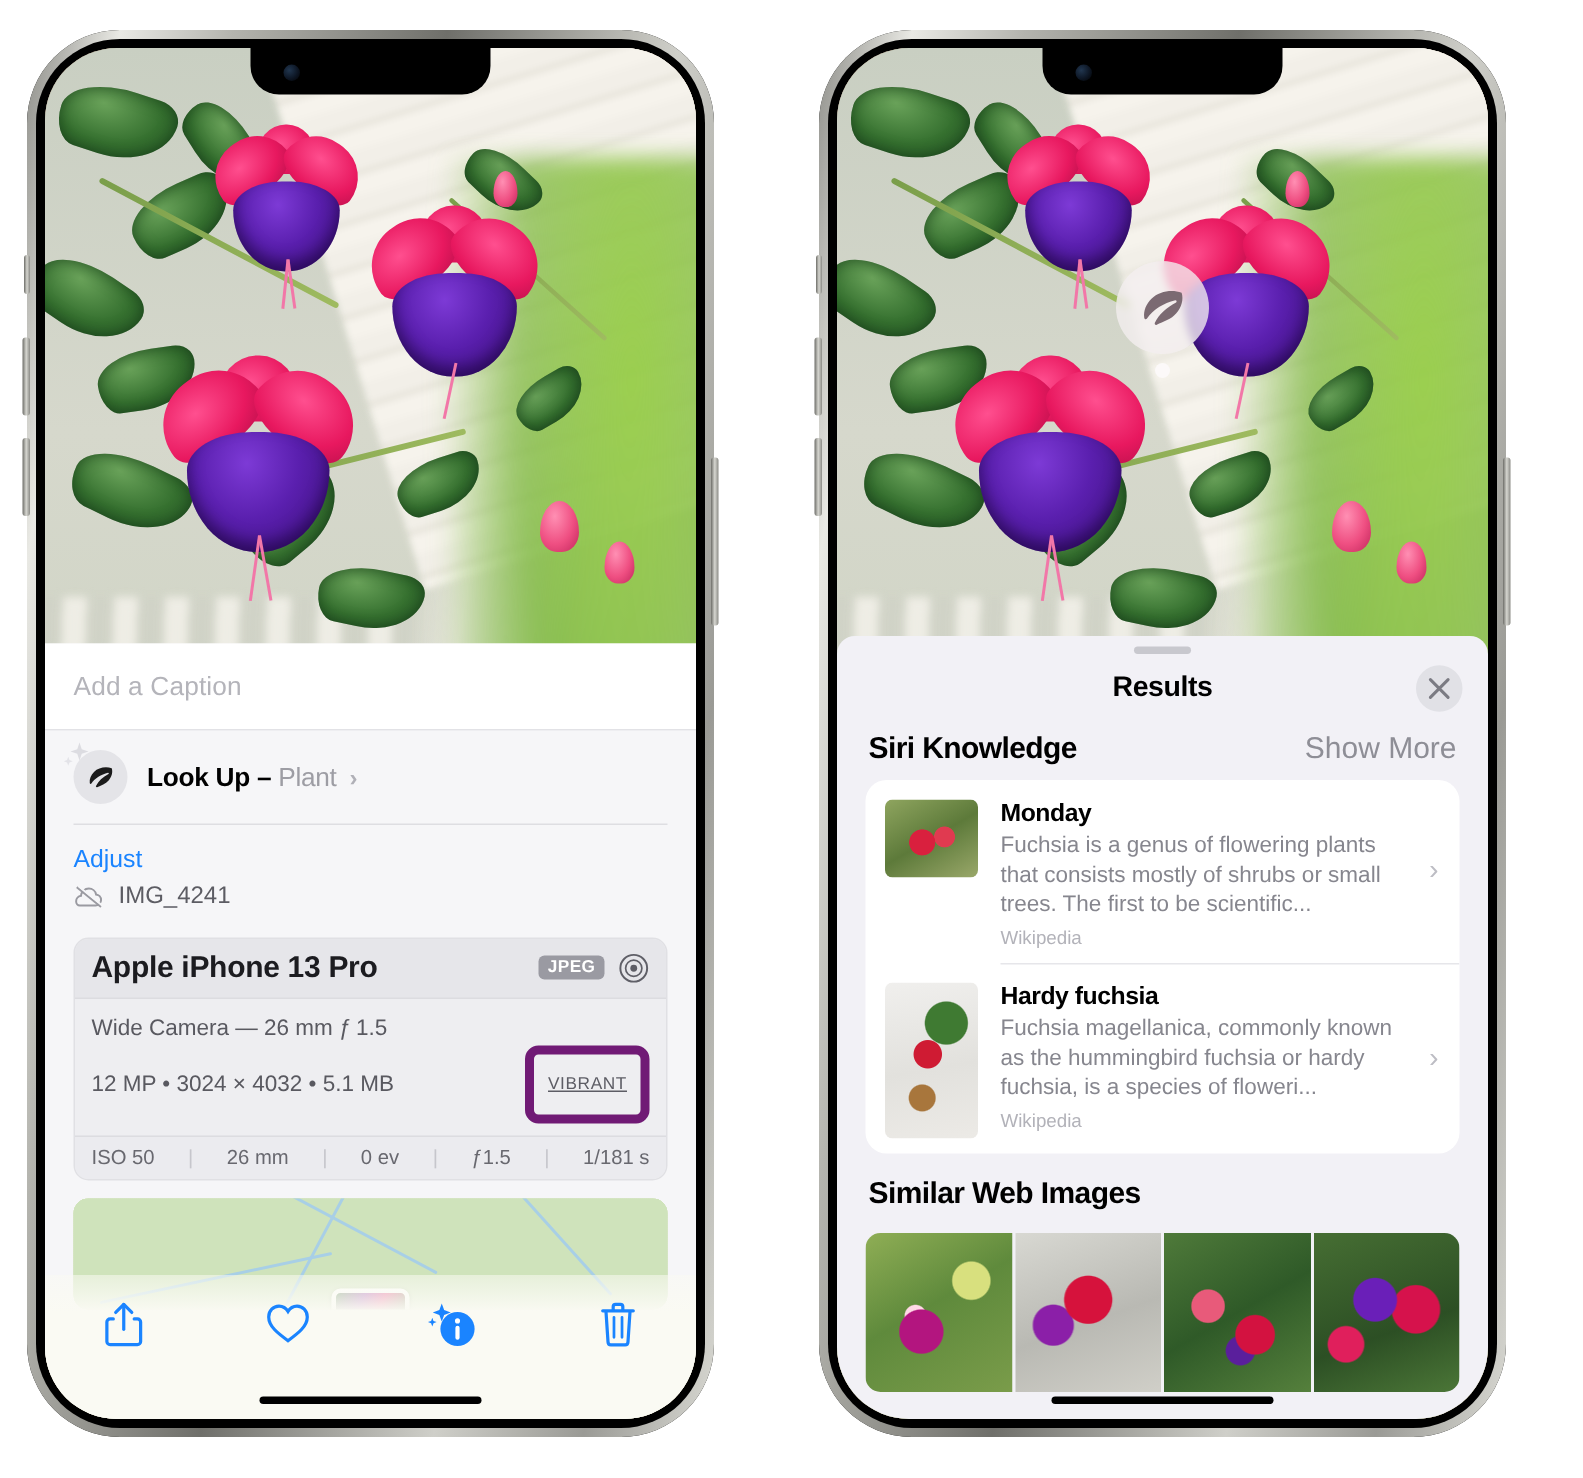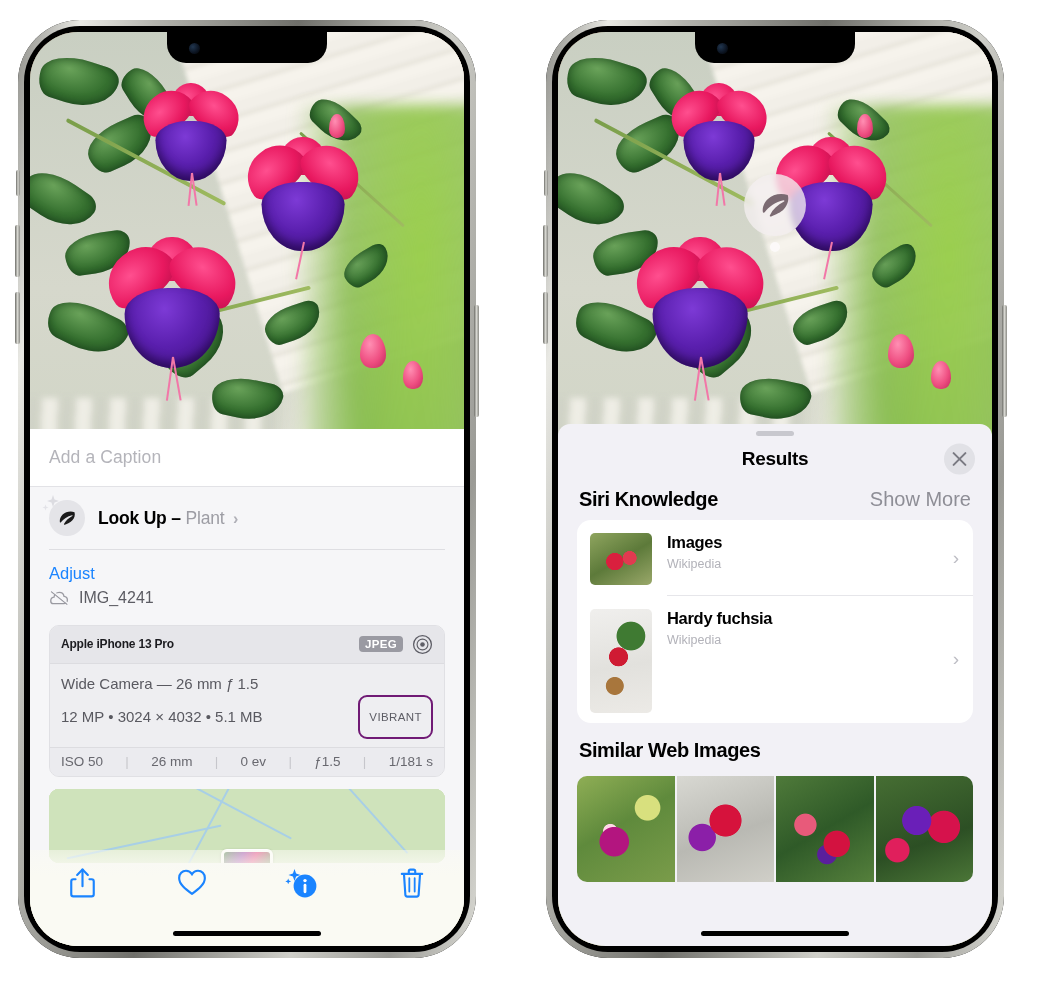--- a/index.html
+++ b/index.html
@@ -154,33 +154,33 @@
 
   .exif-card {
     margin: 8px 19px 0 19px;
     border-radius: 10px; overflow: hidden; background: #eeeef1;
     border: .5px solid #e0e0e4;
   }
   .exif-head {
     display: flex; align-items: center; justify-content: space-between;
     padding: 8px 11px; background: #e6e6ea; border-bottom: .5px solid #dcdce0;
   }
-  .exif-title { font-size: 12px; font-weight: bold; color: #1c1c20; letter-spacing: -.2px; }
+  .exif-title { font-size: 20px; font-weight: bold; color: #1c1c20; letter-spacing: -.2px; }
   .exif-head-right { display: flex; align-items: center; gap: 9px; }
   .chip-jpeg {
     background: #9a9aa2; color: #fff; font-size: 11.5px; font-weight: bold;
     padding: 2px 6px; border-radius: 4px; letter-spacing: .3px;
   }
   .aperture-ic { width: 21px; height: 21px; }
   .exif-body { padding: 8px 11px 8px 11px; background: #eeeef1; }
   .exif-line { font-size: 15px; color: #595960; line-height: 1.55; }
   .exif-row2 { display: flex; align-items: center; justify-content: space-between; }
   .chip-vibrant {
-    border: 2px solid #701a75; color: #5d5d65; font-size: 11.5px;
-    padding: 14px 9px; border-radius: 9px; letter-spacing: .4px;
+    border: 6px solid #701a75; color: #5d5d65; font-size: 11.5px;
+    padding: 14px 9px; border-radius: 9px; letter-spacing: .4px; text-decoration: underline;
   }
   .exif-foot {
     display: flex; align-items: center; justify-content: space-between;
     padding: 6px 11px 7px 11px; border-top: .5px solid #dcdce0; background: #ebebef;
   }
   .exif-foot span { font-size: 13.5px; color: #68686f; }
   .exif-foot .sepbar { color: #c6c6cc; }
 
   .map-card {
     margin: 12px 19px 0 19px; height: 74px; border-radius: 10px;
@@ -663,32 +663,34 @@
         <div class="sec-head">
           <span class="sec-title">Siri Knowledge</span>
           <span class="show-more">Show More</span>
         </div>
 
         <div class="know-card">
 
           <div class="know-row">
             <div class="know-thumb thumb-small-1" style="height:52px;"></div>
             <div class="know-body">
-              <div class="know-title">Images</div>
+              <div class="know-title">Monday</div>
+              <div class="know-desc">Fuchsia is a genus of flowering plants that consists mostly of shrubs or small trees. The first to be scientific...</div>
               <div class="know-src">Wikipedia</div>
             </div>
             <span class="know-chev">›</span>
           </div>
 
           <div class="know-sep"></div>
 
           <div class="know-row">
             <div class="know-thumb thumb-small-2" style="height:104px;"></div>
             <div class="know-body">
               <div class="know-title">Hardy fuchsia</div>
+              <div class="know-desc">Fuchsia magellanica, commonly known as the hummingbird fuchsia or hardy fuchsia, is a species of floweri...</div>
               <div class="know-src">Wikipedia</div>
             </div>
             <span class="know-chev">›</span>
           </div>
 
         </div>
 
         <div class="sec-head" style="padding-top:16px; padding-bottom:6px;">
           <span class="sec-title">Similar Web Images</span>
         </div>

